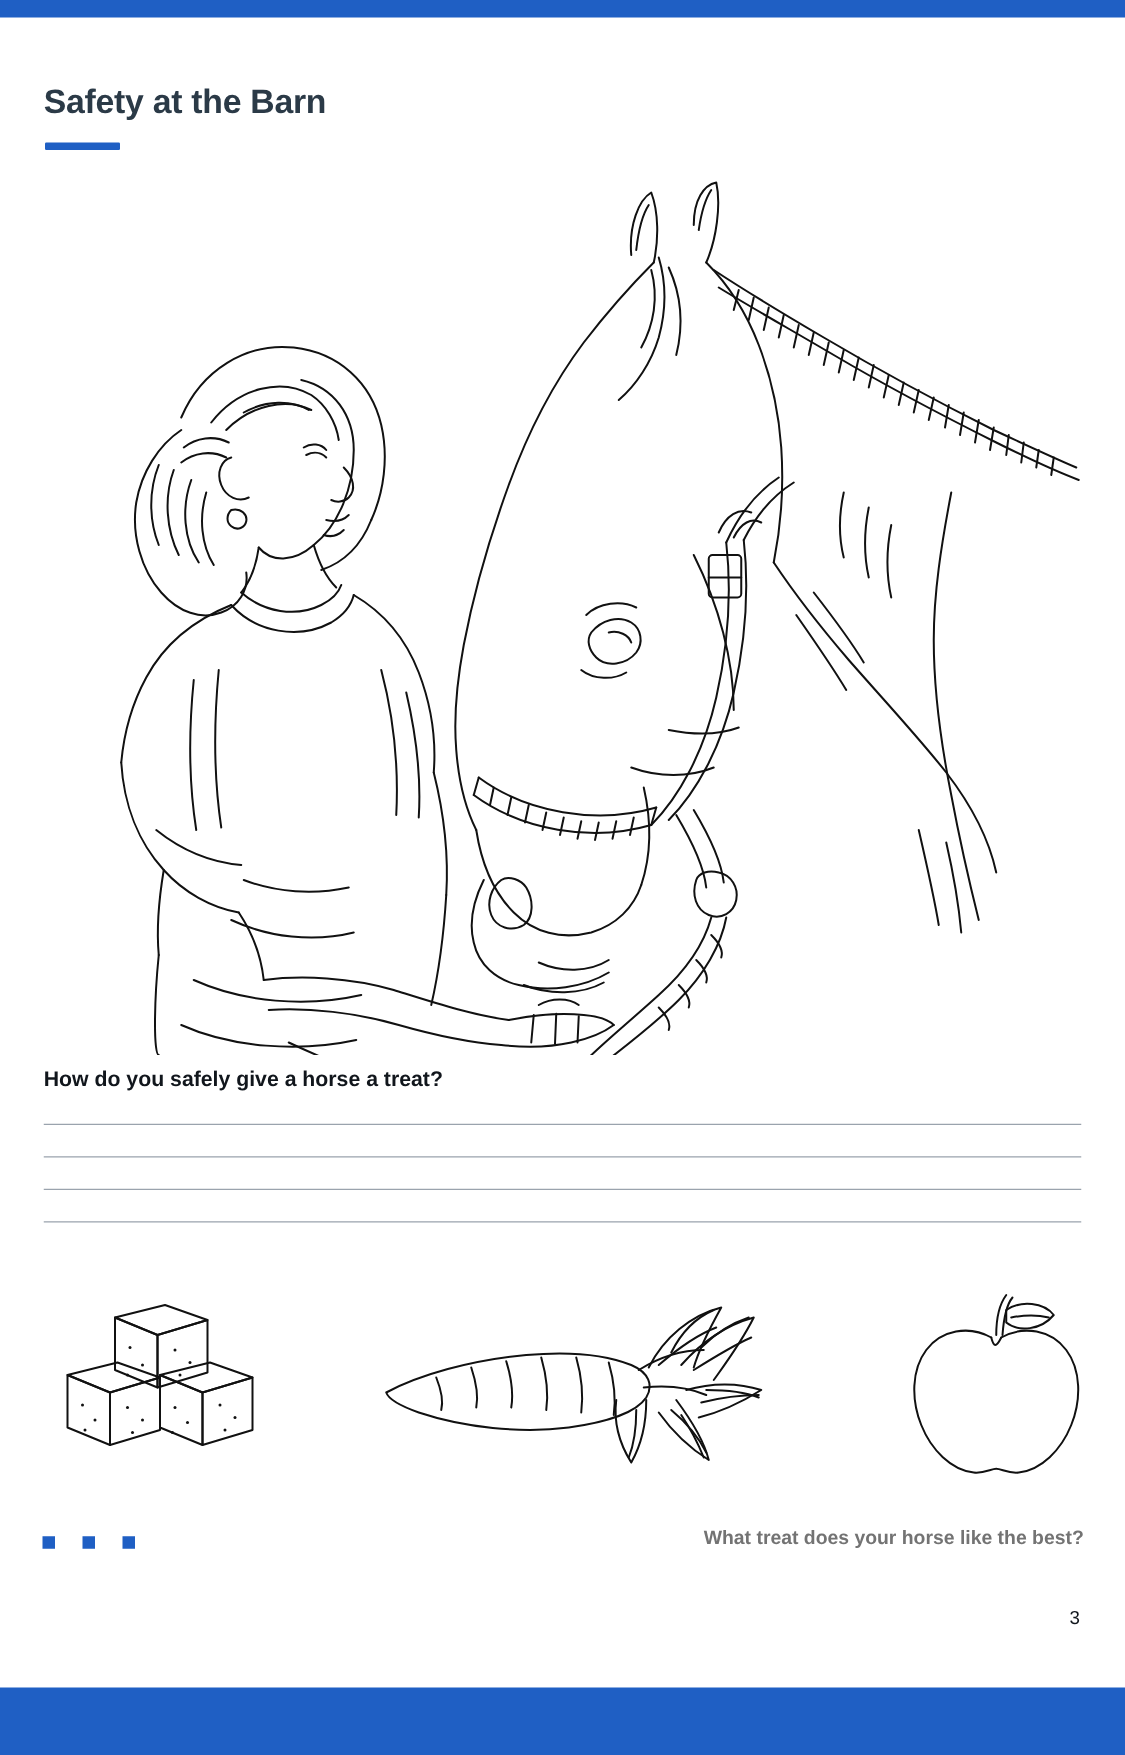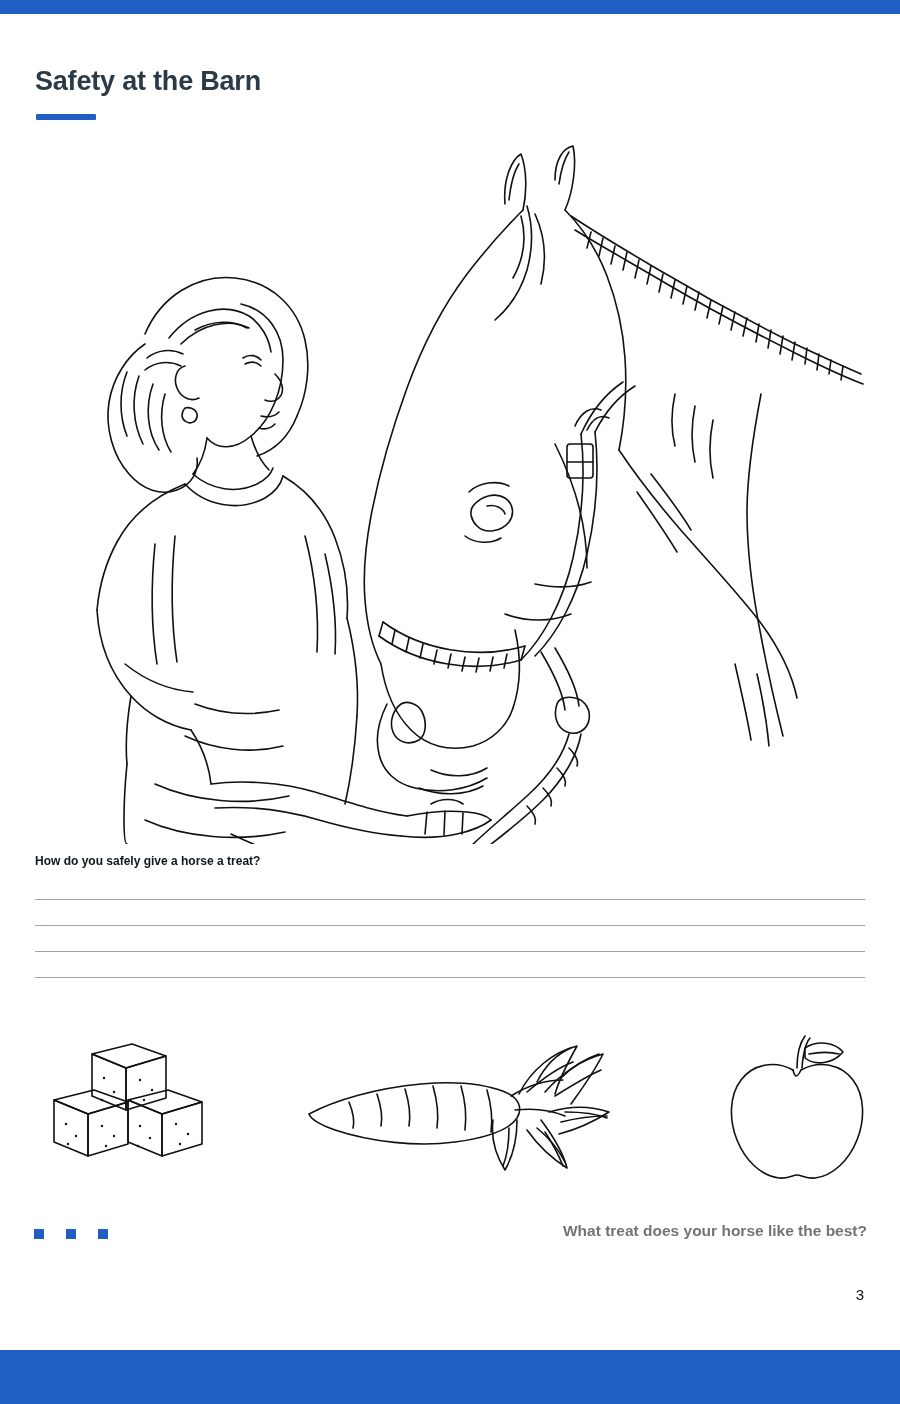--- a/index.html
+++ b/index.html
@@ -63,21 +63,21 @@
     position: absolute;
     left: 35px;
     top: 130px;
     width: 830px;
     height: 700px;
   }
   .question {
     position: absolute;
     left: 35px;
     top: 840px;
-    font-size: 12px;
+    font-size: 17px;
     font-weight: bold;
     color: #11161c;
   }
   .lines {
     position: absolute;
     left: 35px;
     top: 885px;
     width: 830px;
   }
   .write-line {

